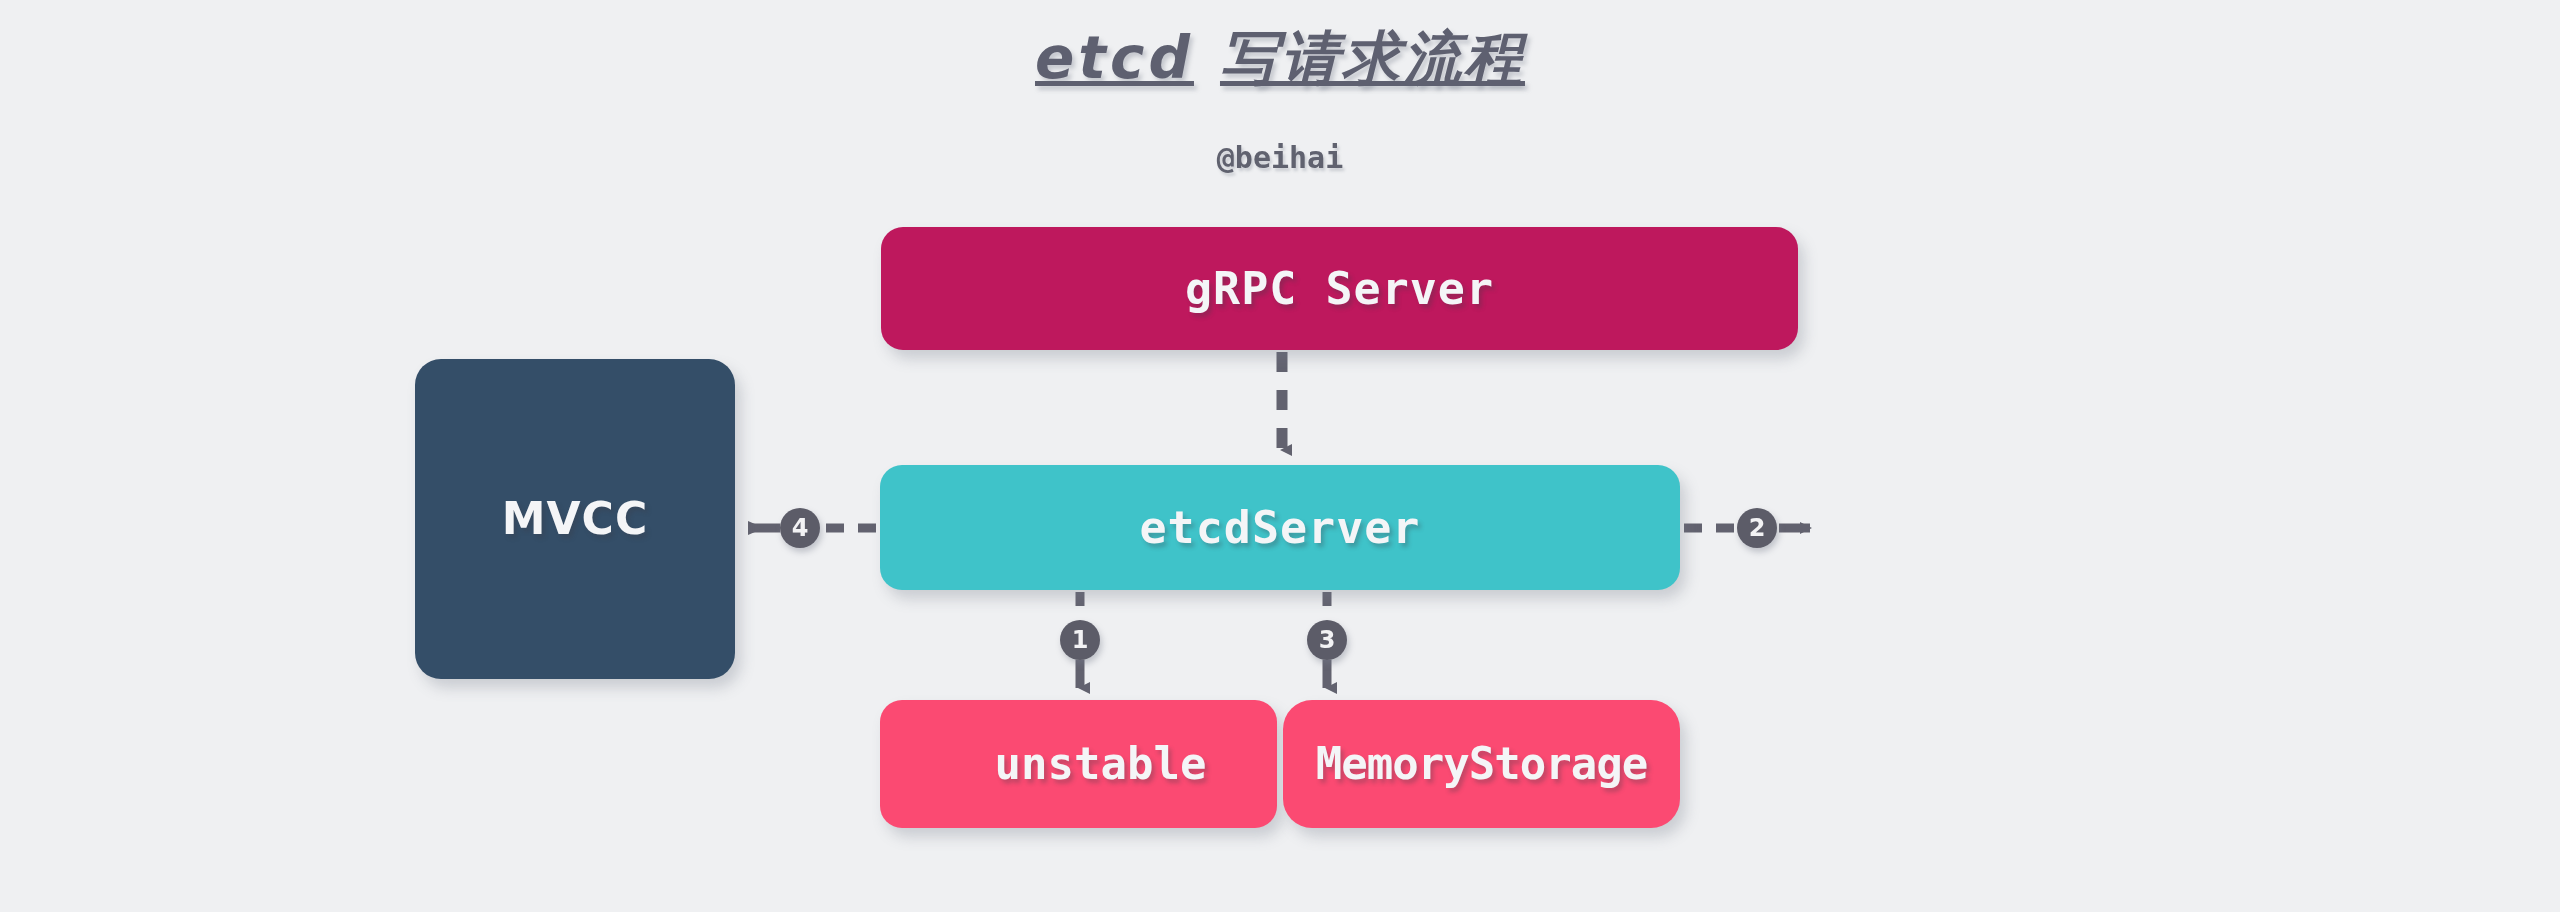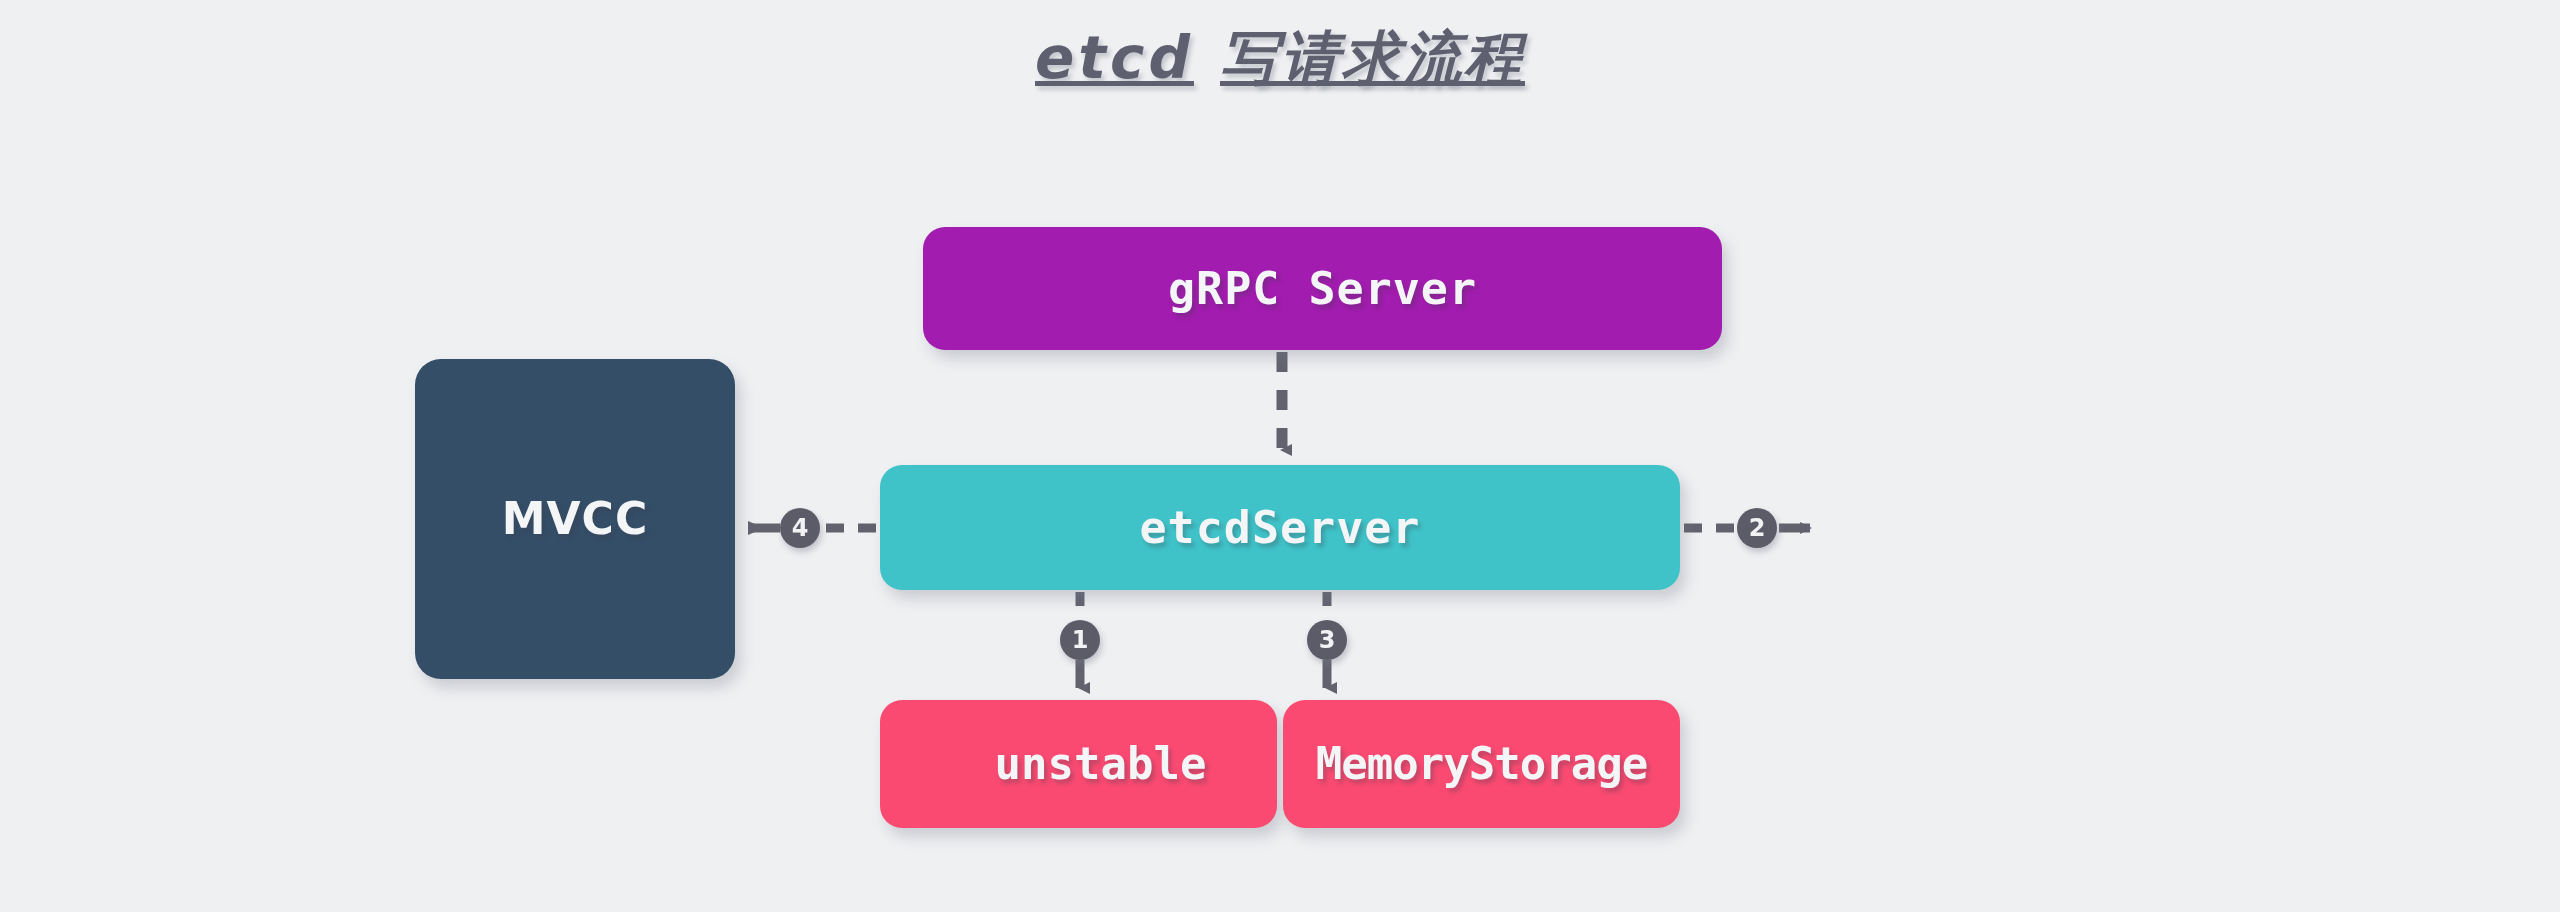--- a/index.html
+++ b/index.html
@@ -70,23 +70,23 @@
   }
   .node .label {
     color: #f4f5f7;
     font-weight: bold;
     text-shadow: 3px 4px 4px rgba(60,60,70,0.30);
     white-space: nowrap;
     line-height: 1;
   }
 
   #node-grpc {
-    left: 923px; top: 227px;
-    width: 799px; height: 123px;
-    background: #a21caf;
+    left: 881px; top: 227px;
+    width: 917px; height: 123px;
+    background: #be185d;
   }
   #node-grpc .label {
     font-family: "DejaVu Sans Mono", monospace;
     font-size: 45px;
     letter-spacing: 1px;
   }
 
   #node-etcdserver {
     left: 880px; top: 465px;
     width: 800px; height: 125px;
@@ -130,20 +130,21 @@
   #node-unstable .label {
     font-family: "DejaVu Sans Mono", monospace;
     font-size: 44px;
     margin-left: 44px;
   }
 
   #node-memorystorage {
     left: 1283px; top: 700px;
     width: 397px; height: 128px;
     background: #fb4a72;
+    border-radius: 29px;
   }
   #node-memorystorage .label {
     font-family: "DejaVu Sans Mono", monospace;
     font-size: 44px;
     letter-spacing: -1px;
   }
 
   
   #edges {
     position: absolute;
@@ -176,20 +177,21 @@
 </style>
 </head>
 <body>
 
 <div id="canvas">
 
   <div id="title">
     <span class="t-latin">etcd</span><span class="t-cjk">写请求流程</span>
   </div>
 
+  <div id="subtitle">@beihai</div>
 
   <svg id="edges" viewBox="0 0 2560 912" width="2560" height="912">
     <defs>
       <marker id="arrowhead-down" markerWidth="12" markerHeight="12" refX="6" refY="10" orient="auto" markerUnits="userSpaceOnUse">
         <path d="M0,0 L12,0 L6,12 Z" fill="#62626f"></path>
       </marker>
       <marker id="arrowhead-right" markerWidth="12" markerHeight="12" refX="10" refY="6" orient="auto" markerUnits="userSpaceOnUse">
         <path d="M0,0 L12,6 L0,12 Z" fill="#62626f"></path>
       </marker>
       <marker id="arrowhead-left" markerWidth="16" markerHeight="14" refX="14" refY="7" orient="auto" markerUnits="userSpaceOnUse">

